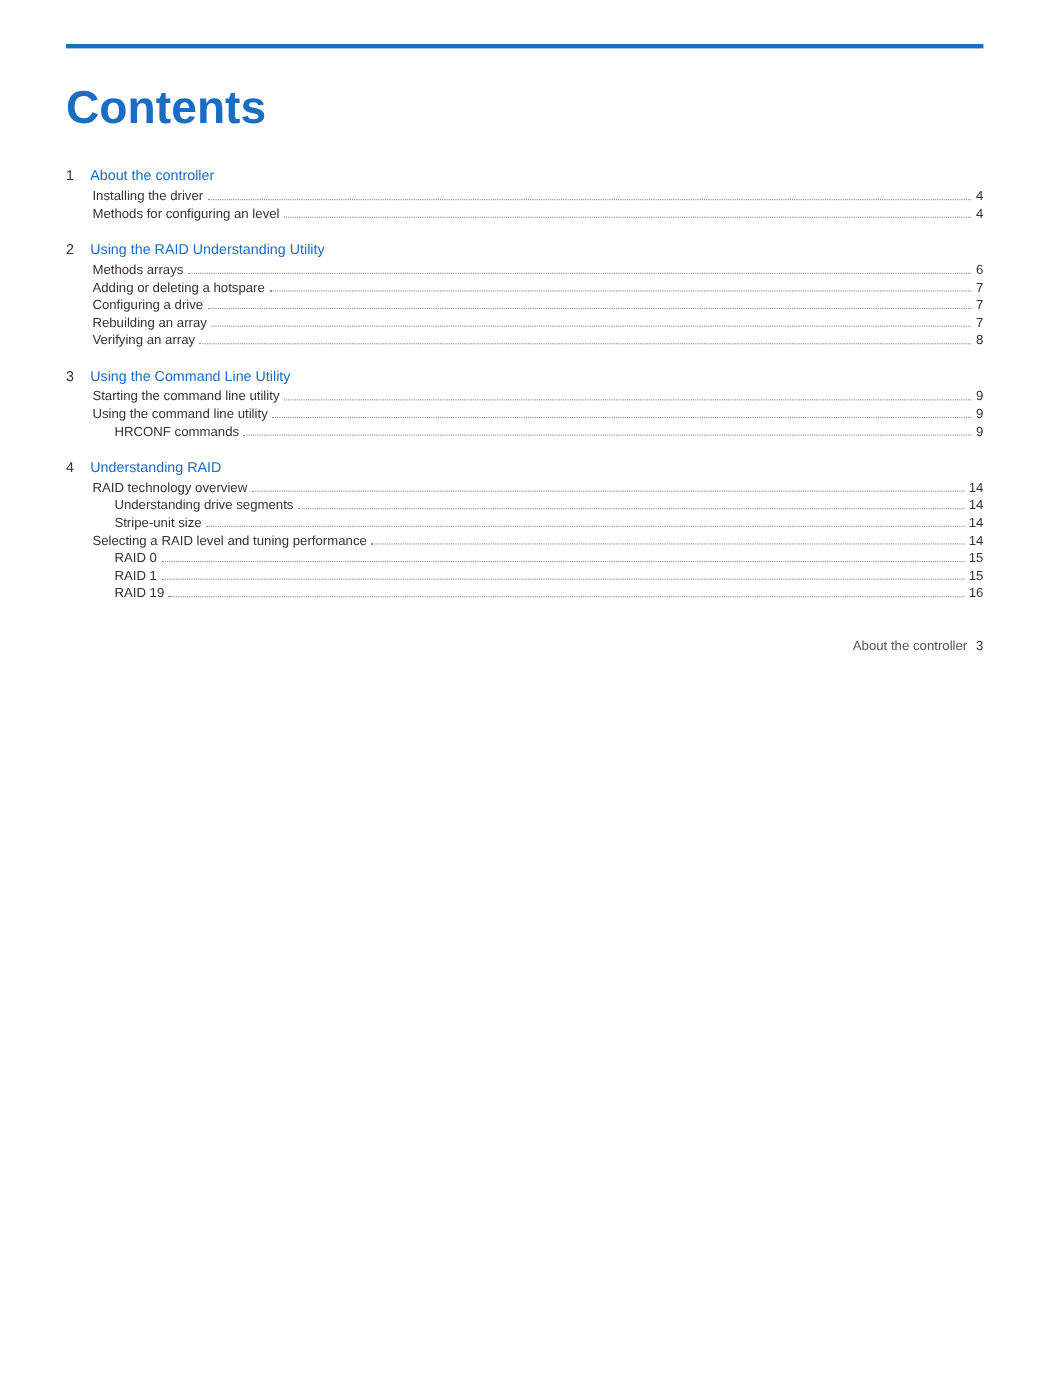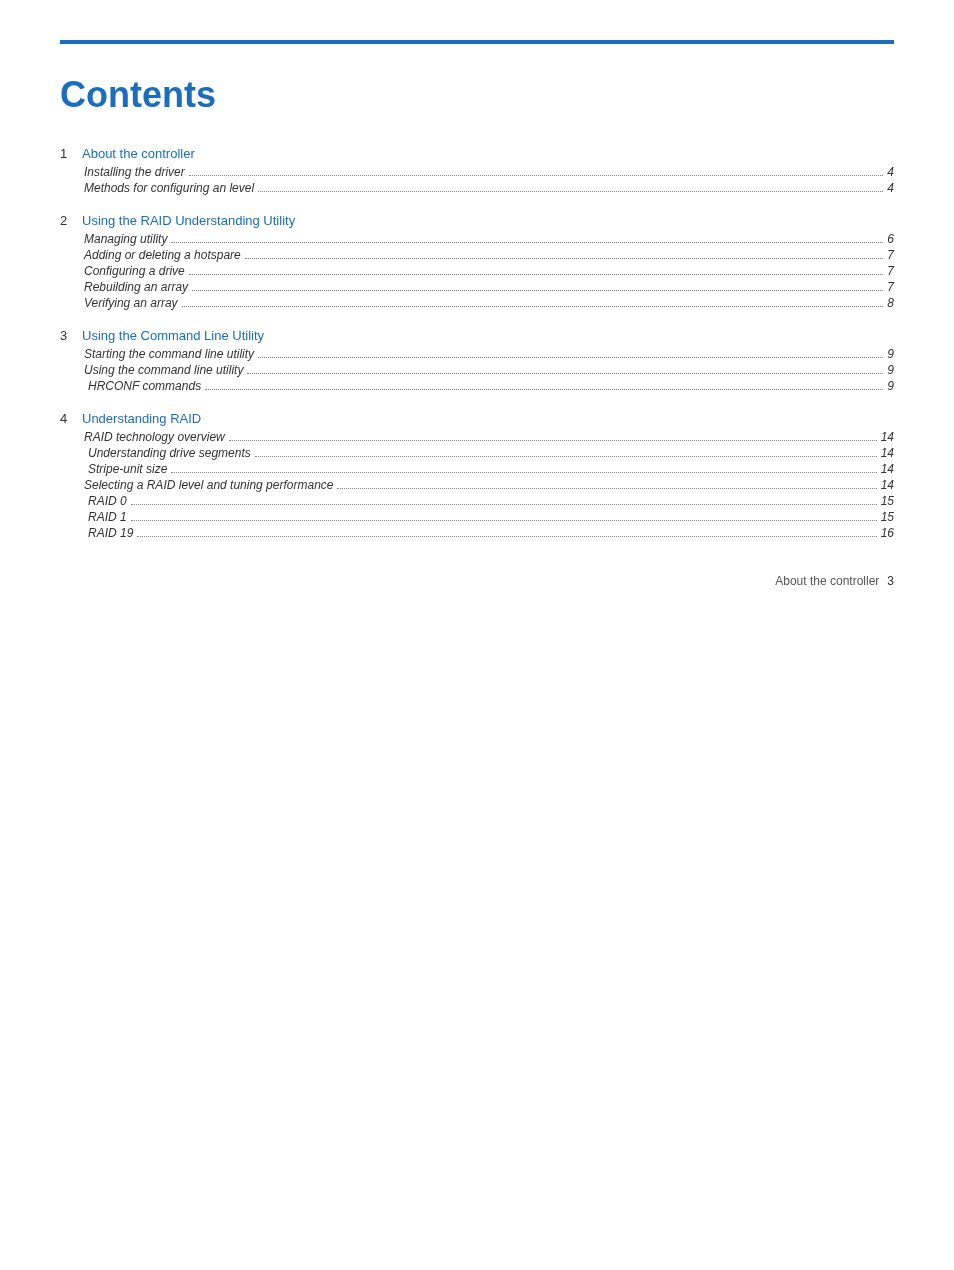--- a/index.html
+++ b/index.html
@@ -19,21 +19,21 @@
       position: relative;
     }
 
     .top-bar {
       height: 4px;
       background: #1a6dc0;
       margin-bottom: 30px;
     }
 
     .page-title {
-      font-size: 36px;
+      font-size: 42px;
       font-weight: bold;
       color: #1a6dc0;
       margin-bottom: 30px;
       font-family: Arial, Helvetica, sans-serif;
     }
 
     .toc-section {
       margin-bottom: 18px;
     }
 
@@ -58,25 +58,24 @@
 
     .toc-entries {
       margin-left: 24px;
     }
 
     .toc-entry {
       display: flex;
       align-items: baseline;
       margin-bottom: 2px;
       font-size: 12px;
-      font-style: italic;
     }
 
     .toc-entry.sub-entry {
-      margin-left: 4px;
+      margin-left: 20px;
       text-align: center;
     }
 
     .entry-label {
       color: #333333;
       white-space: nowrap;
       font-size: 12px;
     }
 
     .entry-dots {
@@ -140,21 +139,21 @@
           </div>
         </div>
       </div>
       <div class="toc-section">
         <div class="section-header">
           <span class="section-number">2</span>
           <span class="section-title">Using the RAID Understanding Utility</span>
         </div>
         <div class="toc-entries">
           <div class="toc-entry">
-            <span class="entry-label">Managing utility</span>
+            <span class="entry-label">Methods arrays</span>
             <span class="entry-dots"></span>
             <span class="entry-page">6</span>
           </div>
           <div class="toc-entry">
             <span class="entry-label">Adding or deleting a hotspare</span>
             <span class="entry-dots"></span>
             <span class="entry-page">7</span>
           </div>
           <div class="toc-entry">
             <span class="entry-label">Configuring a drive</span>

